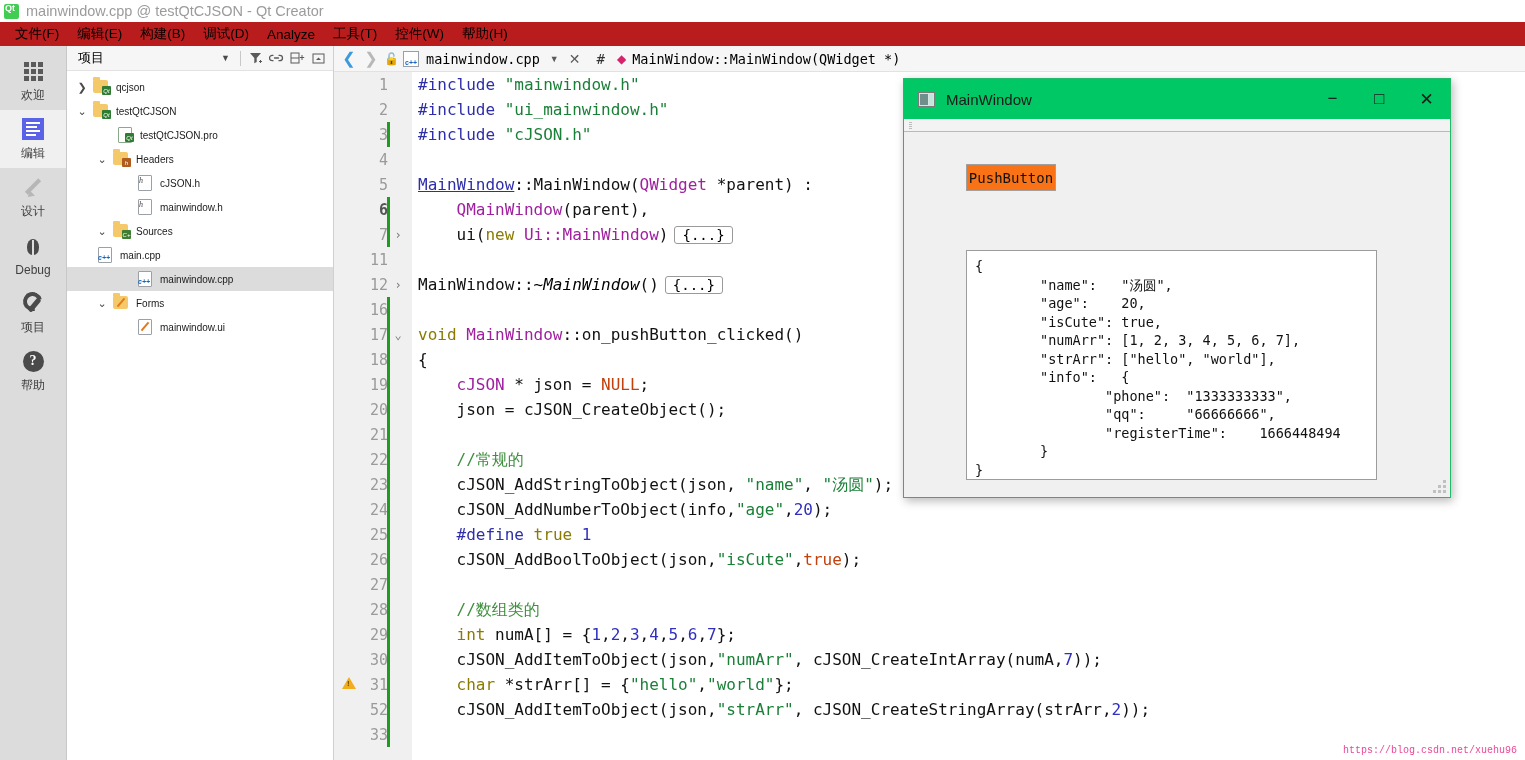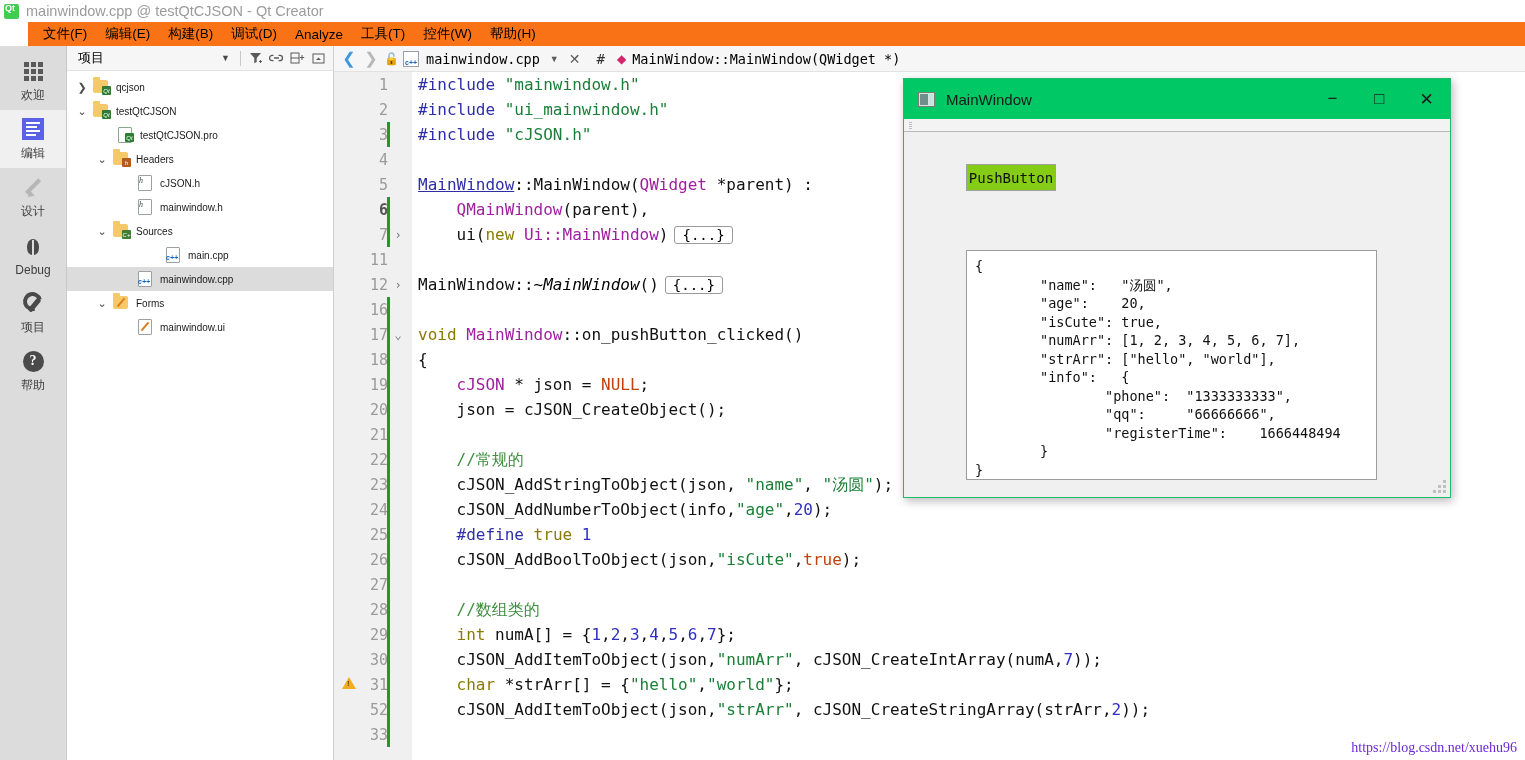--- a/index.html
+++ b/index.html
@@ -31,21 +31,21 @@
     background:#c9d1c9; border-radius:2px; z-index:-1;
   }
   .title-text {
     font-size: 14.5px; color: #9b9b9b;
     font-family: "Liberation Sans", sans-serif;
   }
 
   
   .menubar {
     height: 24px; display: flex; align-items: center;
-    background: #f97316; padding-left: 6px; margin-left: 28px;
+    background: #b91c1c; padding-left: 6px;
   }
   .menu-item {
     font-size: 13.5px; color: #000; padding: 2px 9px;
     white-space: nowrap; cursor: default;
   }
 
   
   .body-row { display: flex; height: 714px; }
 
   
@@ -178,22 +178,22 @@
   .num2 { color:#3030c0; }
   .cmt { color:#3f8f3f; }
   .pre { color:#2e2ea8; }
   .typ { color:#a020a0; }
   .fn { color:#111; }
   .undl { text-decoration: underline; color:#2e2ea8; }
   .ital { font-style: italic; }
   .fold-box { border:1px solid #9a9a9a; border-radius:3px; padding: 0px 7px;
     font-size:14px; margin-left:6px; background:#fff; }
 
-  .watermark { position:absolute; right:8px; bottom:4px; font-size:14px;
-    color:#6d28d9; font-family:Liberation Serif, serif; }
+  .watermark { position:absolute; right:8px; bottom:4px; font-size:10px;
+    color:#ec4899; font-family:Liberation Mono, monospace; }
 
   
   .dialog { position: absolute; left: 903px; top: 78px; width: 548px; height: 420px;
     background:#f0f0f0; border:1px solid #21b96a;
     box-shadow: 2px 3px 9px rgba(0,0,0,.28); }
   .dlg-title { height: 40px; background:#00c864; display:flex; align-items:center;
     padding-left: 14px; }
   .dlg-icon { width:17px;height:15px;border:1px solid #7a7a7a;background:#d8e6e2;
     margin-right:11px;position:relative;flex:none;}
   .dlg-icon::before{content:"";position:absolute;left:1px;top:1px;width:8px;height:11px;
@@ -203,21 +203,21 @@
   .dlg-name { font-size: 15px; color:#1a1a1a; }
   .dlg-btns { margin-left:auto; display:flex; height:100%; }
   .dlg-btn { width: 47px; display:flex; align-items:center; justify-content:center;
     color:#1d1d1d; font-size:17px; }
   .dlg-menubar { height: 13px; background:#f3f3f3; border-bottom:1px solid #b9b9b9;
     position:relative;}
   .dlg-menubar::after{content:"";position:absolute;left:5px;top:3px;width:3px;height:7px;
     background: repeating-linear-gradient(to bottom,#bdbdbd 0 1px,transparent 1px 2px);}
   .dlg-body { position:relative; height: 365px; background:#f0f0f0; }
   .push-btn { position:absolute; left:62px; top:32px; width:90px; height:27px;
-    background:#84cc16; border:1px solid #a0a0a0; font-family:"DejaVu Sans Mono",monospace;
+    background:#f97316; border:1px solid #a0a0a0; font-family:"DejaVu Sans Mono",monospace;
     font-size:14px; display:flex;align-items:center;justify-content:center; color:#111;}
   .json-box { position:absolute; left:62px; top:118px; width:411px; height:230px;
     background:#fff; border:1px solid #9c9c9c;
     font-family:"DejaVu Sans Mono", monospace; font-size:13.5px; color:#111;
     padding: 6px 8px; white-space: pre; line-height: 18.5px; overflow:hidden;}
   .grip { position:absolute; right:4px; bottom:4px; width:13px; height:13px;
     display:grid; grid-template-columns:repeat(3,3px); grid-template-rows:repeat(3,3px);
     gap:2px; }
   .grip i { background:#c0c0c0; }
   .grip i.off { background: transparent; }
@@ -379,21 +379,21 @@
           <span class="lbl">mainwindow.h</span>
         </div>
         <div class="trow" style="padding-left:26px">
           <span class="arrow">⌄</span>
           <span class="ficon">
               <i class="fo"></i>
               <i class="badge bg-c">C+</i>
             </span>
           <span class="lbl">Sources</span>
         </div>
-        <div class="trow" style="padding-left:96px">
+        <div class="trow" style="padding-left:28px">
           <span class="ficon">
               <i class="filebox"></i>
               <i class="cpp-badge">c++</i>
             </span>
           <span class="lbl">main.cpp</span>
         </div>
         <div class="trow selected" style="padding-left:68px">
           <span class="ficon">
               <i class="filebox"></i>
               <i class="cpp-badge">c++</i>

